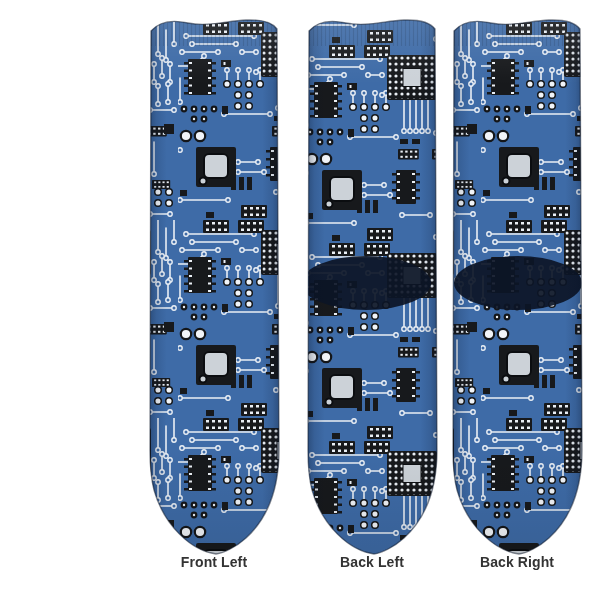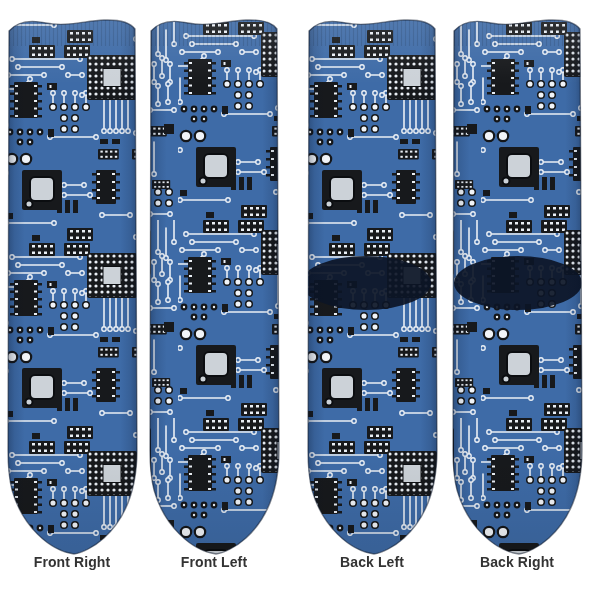--- a/index.html
+++ b/index.html
@@ -274,30 +274,20 @@
       <stop offset="0" stop-color="rgba(255,255,255,0.10)"></stop>
       <stop offset="0.12" stop-color="rgba(255,255,255,0)"></stop>
       <stop offset="0.80" stop-color="rgba(0,0,0,0)"></stop>
       <stop offset="1" stop-color="rgba(0,0,0,0.10)"></stop>
     </linearGradient>
   </defs>
 </svg>
 
 <div class="canvas">
 
-  <figure class="sock" style="left:4px">
-    <svg class="sock-svg" viewBox="0 0 136 545" width="136" height="545">
-      <use href="#sockP" fill="url(#pcbA)"></use>
-      <rect x="0" y="6" width="136" height="30" fill="url(#ribP)" clip-path="url(#sockClip)"></rect>
-      <use href="#sockP" fill="url(#edgeG)"></use>
-      <use href="#sockP" fill="url(#fabG)"></use>
-      <use href="#sockP" class="outline"></use>
-    </svg>
-    <figcaption>Front Right</figcaption>
-  </figure>
 
   <figure class="sock" style="left:146px">
     <svg class="sock-svg" viewBox="0 0 136 545" width="136" height="545">
       <use href="#sockP" fill="url(#pcbB)"></use>
       <rect x="0" y="6" width="136" height="30" fill="url(#ribP)" clip-path="url(#sockClip)"></rect>
       <use href="#sockP" fill="url(#edgeG)"></use>
       <use href="#sockP" fill="url(#fabG)"></use>
       <use href="#sockP" class="outline"></use>
     </svg>
     <figcaption>Front Left</figcaption>

